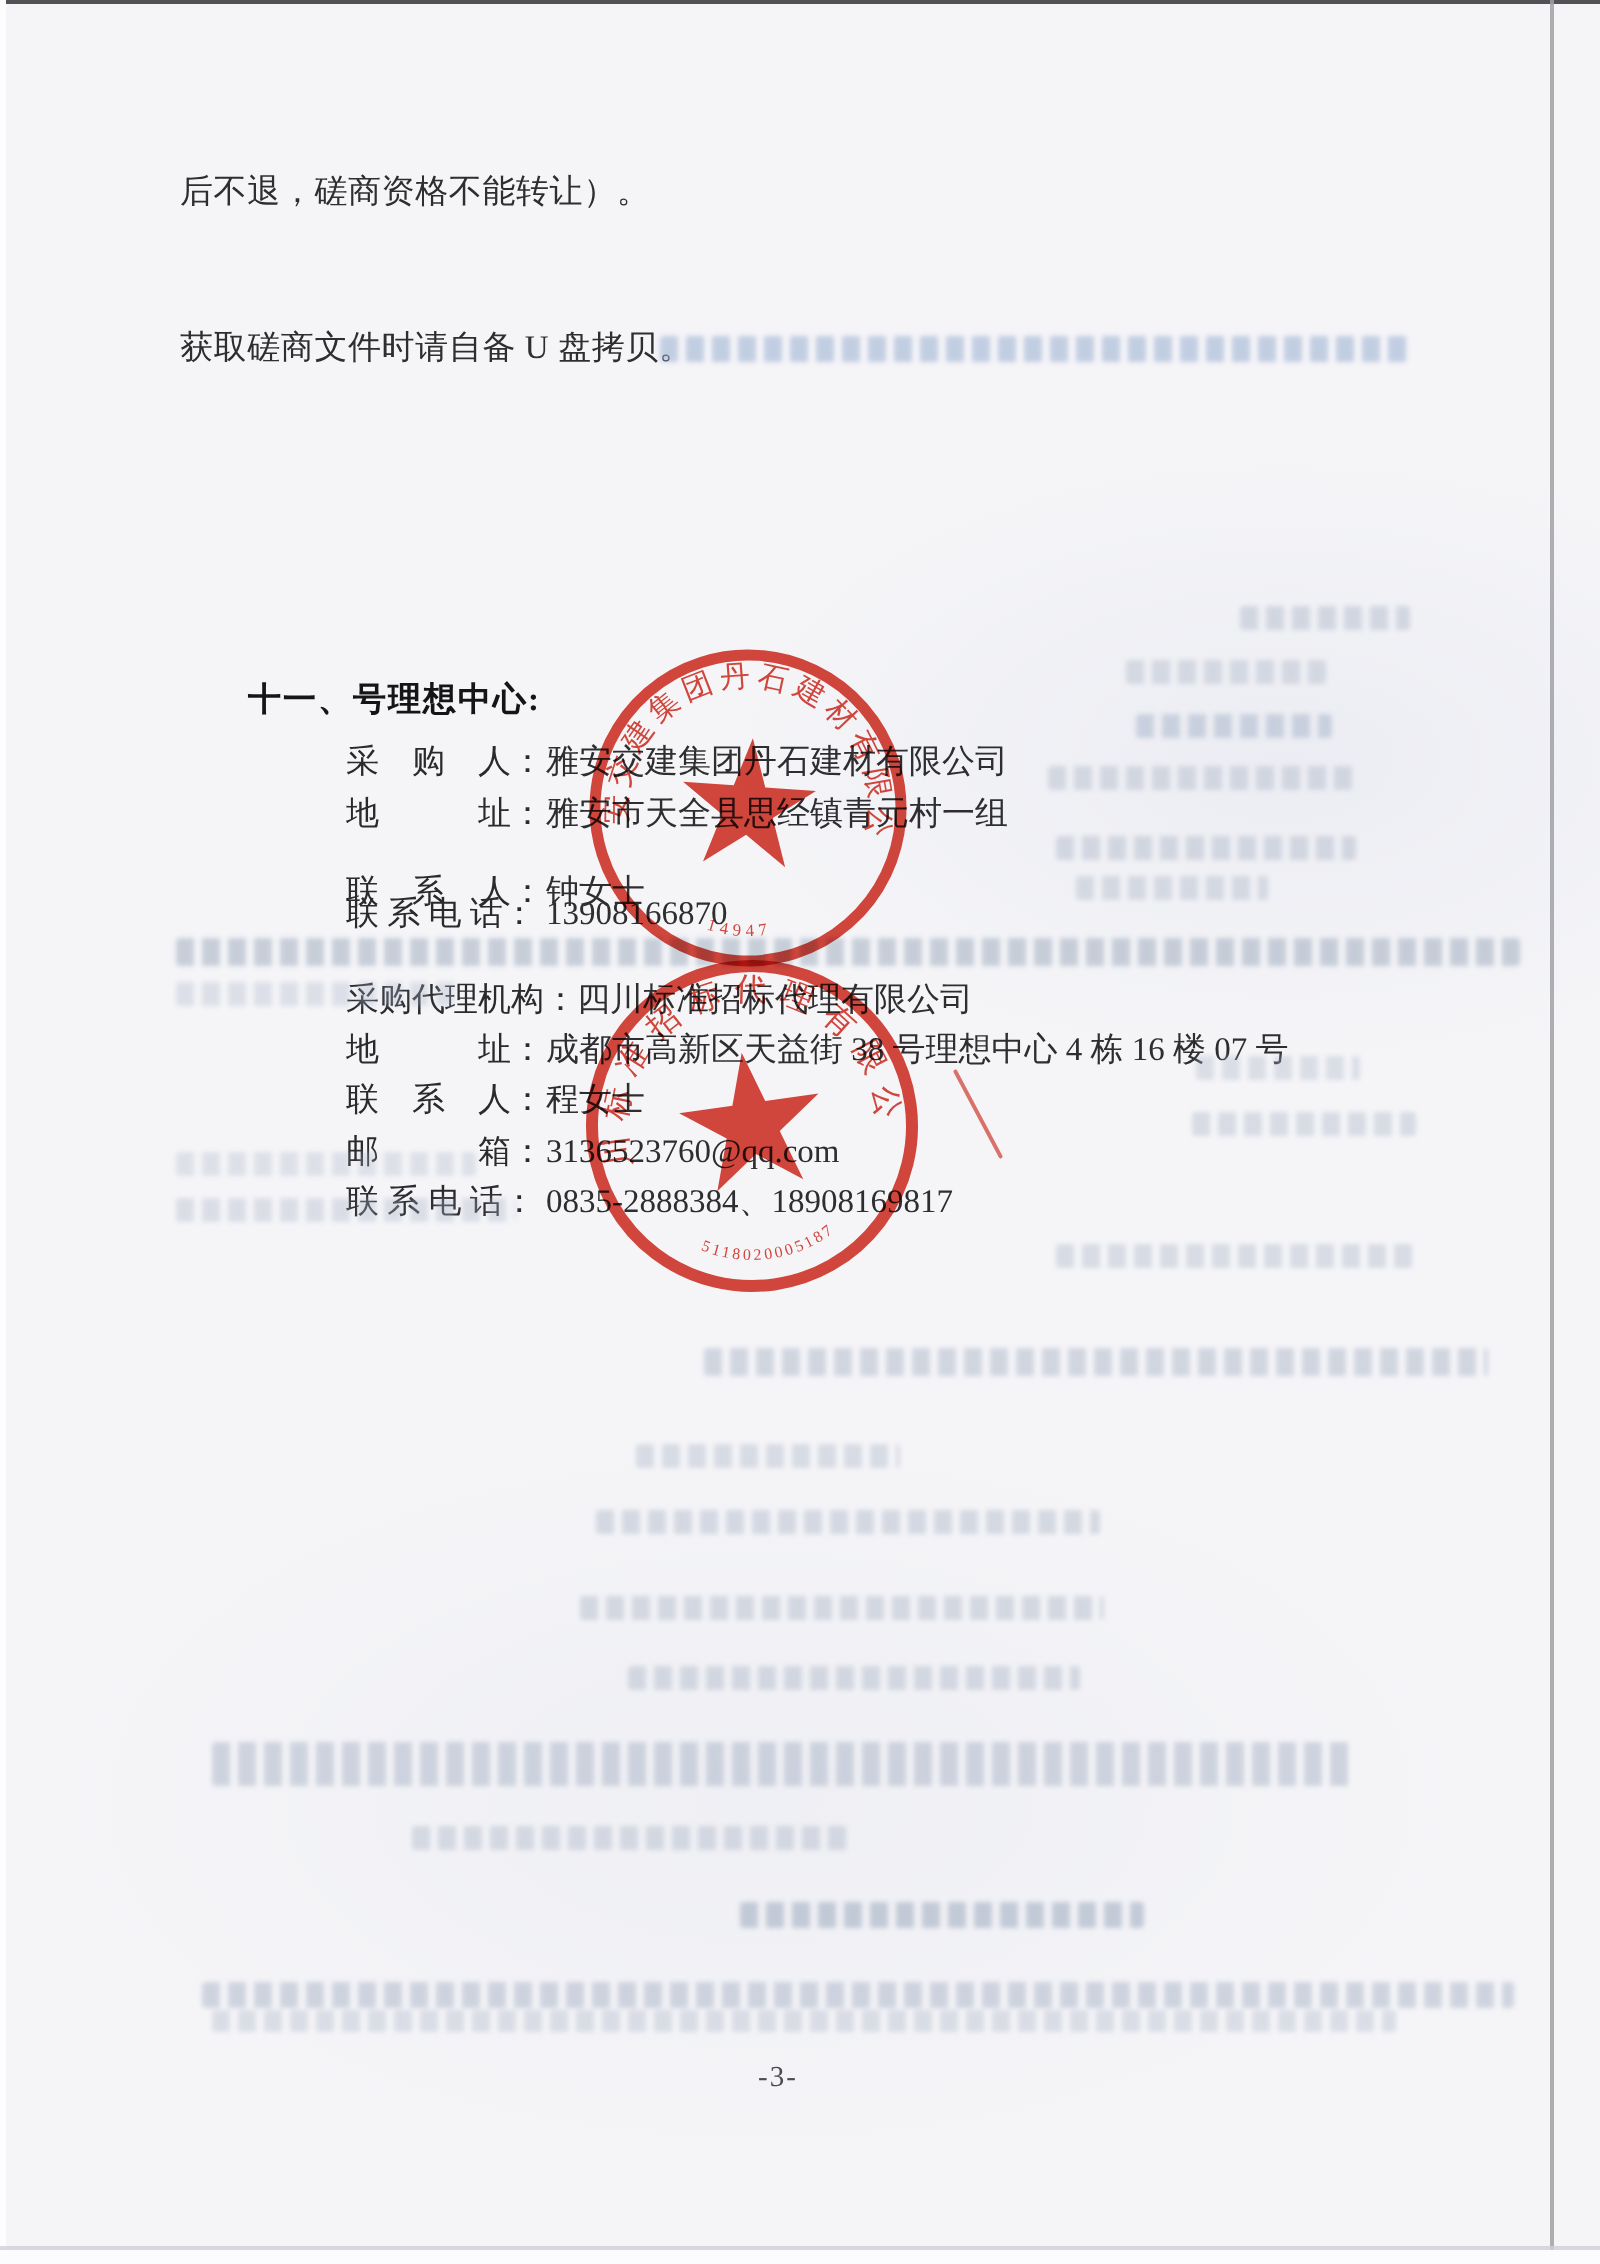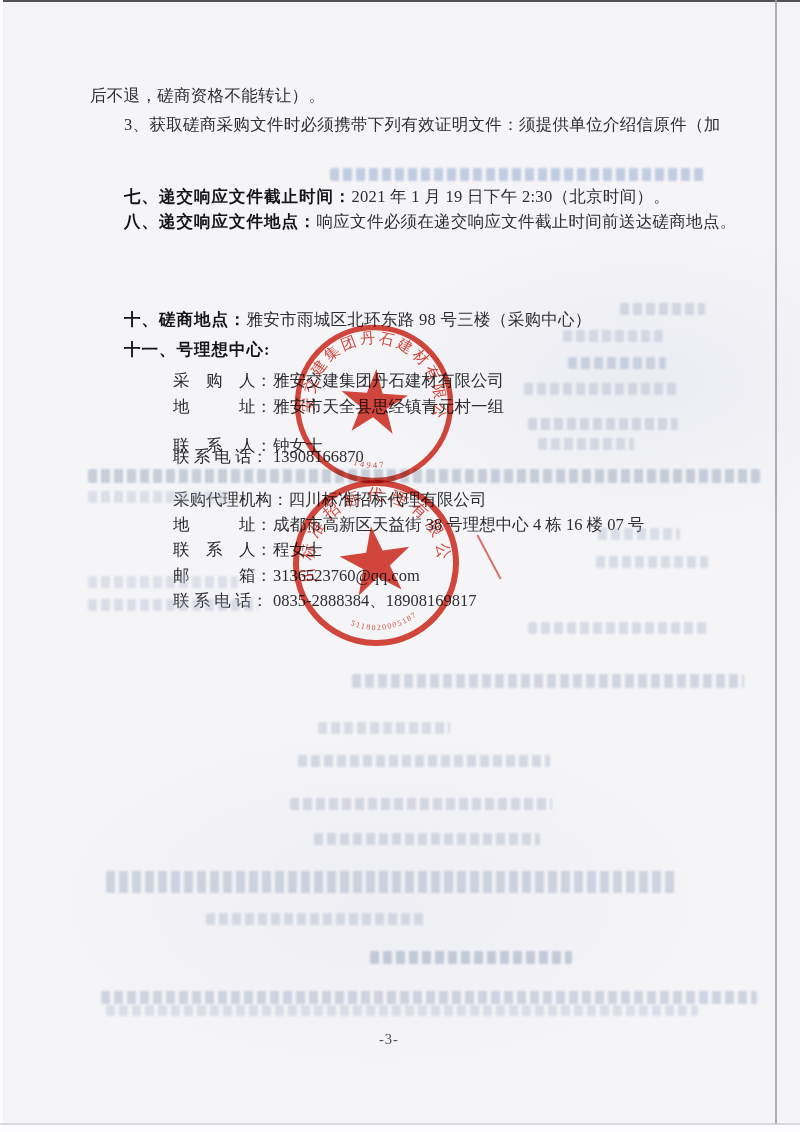--- a/index.html
+++ b/index.html
@@ -60,31 +60,22 @@
 
 <div class="page">
 
   <div class="edge-top"></div>
   <div class="edge-left"></div>
   <div class="edge-right"></div>
   <div class="edge-bottom-line"></div>
   <div class="edge-bottom-fill"></div>
 
   <div class="line" style="left:90px;top:86px">后不退，磋商资格不能转让）。</div>
-  <div class="line" style="left:124px;top:115px">3、获取磋商采购文件时必须携带下列有效证明文件：须提供单位介绍信原件（加</div>
+  <div class="line" style="left:90px;top:164px">获取磋商文件时请自备 U 盘拷贝。</div>
 
-  <div class="line" style="left:124px;top:187px">
-    <b>七、递交响应文件截止时间：</b><span>2021 年 1 月 19 日下午 2:30（北京时间）。</span>
-  </div>
-  <div class="line" style="left:124px;top:212px">
-    <b>八、递交响应文件地点：</b><span>响应文件必须在递交响应文件截止时间前送达磋商地点。</span>
-  </div>
-  <div class="line" style="left:124px;top:310px">
-    <b>十、磋商地点：</b><span>雅安市雨城区北环东路 98 号三楼（采购中心）</span>
-  </div>
   <div class="line" style="left:124px;top:340px">
     <b>十一、号理想中心:</b>
   </div>
 
   <div class="crow" style="top:371px">
     <span class="clabel">采　购　人：</span><span class="cvalue">雅安交建集团丹石建材有限公司</span>
   </div>
   <div class="crow" style="top:397px">
     <span class="clabel">地　　　址：</span><span class="cvalue">雅安市天全县思经镇青元村一组</span>
   </div>

